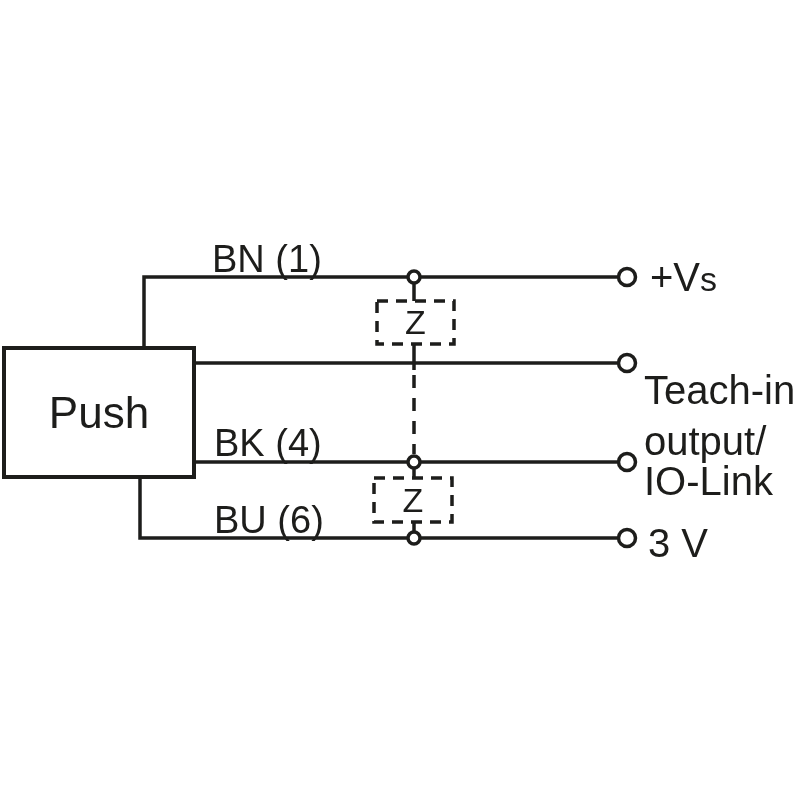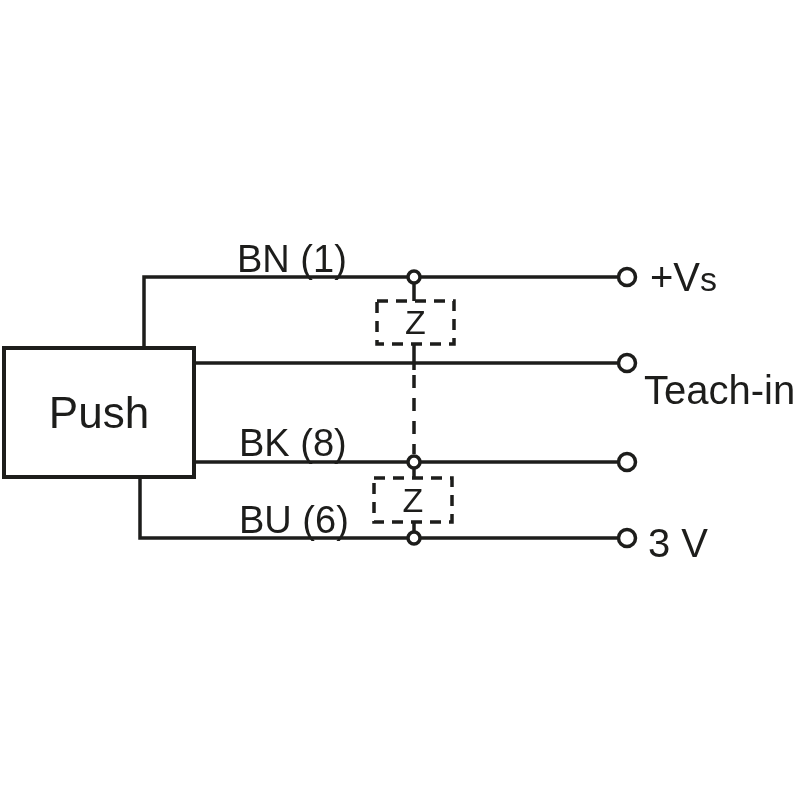--- a/index.html
+++ b/index.html
@@ -24,21 +24,21 @@
     position: absolute;
     left: 0;
     top: 0;
   }
   .label {
     position: absolute;
     line-height: 1;
     white-space: nowrap;
     color: var(--color-line);
   }
-  .wire-label { font-size: 38px; margin-left: 25px; }
+  .wire-label { font-size: 38px; }
   .terminal-label { font-size: 40px; }
   .terminal-label .sub { font-size: 0.85em; }
   .terminal-label.two-line { line-height: 1.0; }
   .terminal-label.two-line span { display: block; }
   .device-label {
     position: absolute;
     left: 4px;
     top: 348px;
     width: 190px;
     height: 129px;
@@ -94,26 +94,30 @@
     <circle cx="627" cy="538" r="8.5" fill="#ffffff" stroke="currentColor" stroke-width="3.5"></circle>
 
     <rect x="4" y="348" width="190" height="129" fill="#ffffff" stroke="currentColor" stroke-width="4"></rect>
   </svg>
 
   <div class="device-label">
     <span>Push</span>
   </div>
 
   <div class="label wire-label" style="left:212px; top:240px;">BN (1)</div>
-  <div class="label wire-label" style="left:214px; top:424px;">BK (8)</div>
+  <div class="label wire-label" style="left:214px; top:424px;">BK (4)</div>
   <div class="label wire-label" style="left:214px; top:501px;">BU (6)</div>
 
   <div class="label terminal-label" style="left:650px; top:257px;"><span>+V</span><span class="sub">s</span></div>
 
   <div class="label terminal-label" style="left:644px; top:346px;margin-top:24px;">Teach-in</div>
 
+  <div class="label terminal-label two-line" style="left:644px; top:421px;">
+    <span>output/</span>
+    <span>IO-Link</span>
+  </div>
 
   <div class="label terminal-label" style="left:648px; top:523px;">3 V</div>
 
   <div class="z-label z1">Z</div>
   <div class="z-label z2">Z</div>
 
 </div>
 
 </body></html>

